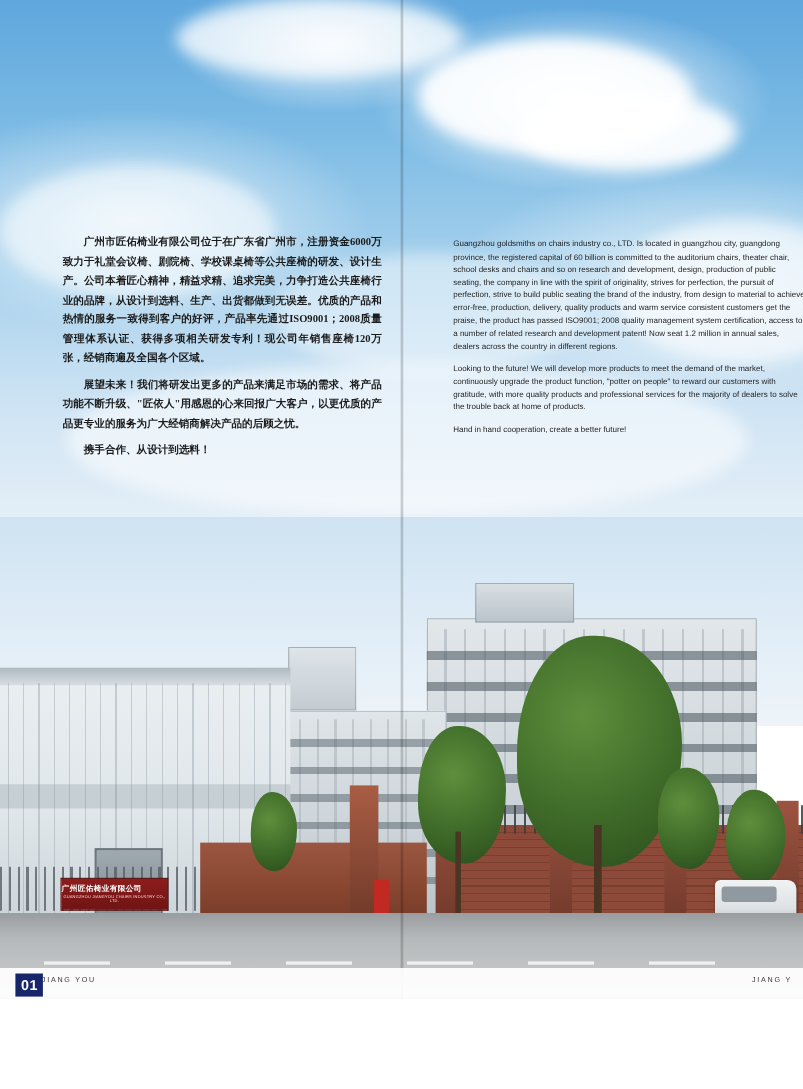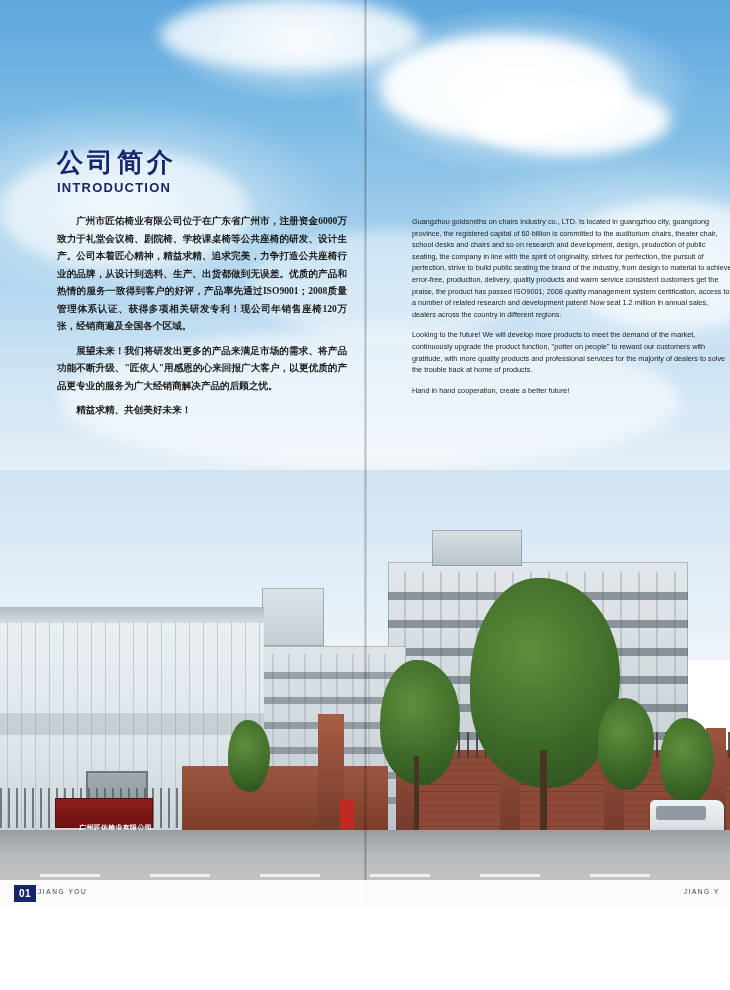--- a/index.html
+++ b/index.html
@@ -212,25 +212,24 @@
   .sign-board {
     position: absolute; left: 55px; top: 328px; width: 96px; height: 28px;
     background: linear-gradient(to bottom, #8e1c1c, #6f1414);
     border: 1px solid #58100f;
   }
   .sign-board .sign-cn {
     color: #ffffff;
     font-family: "DejaVu Sans", "Liberation Sans", sans-serif;
     font-size: 7px;
     font-weight: 700;
-    text-align: right;
+    text-align: left;
     line-height: 10px;
     padding-top: 4px;
     letter-spacing: 0.3px;
-    margin-top: 20px;
   }
   .sign-board .sign-en {
     color: #ffd9d9;
     font-size: 3.6px;
     text-align: center;
     letter-spacing: 0.2px;
   }
   .rail-fence {
     position: absolute; left: 0px; top: 318px; width: 182px; height: 40px;
     background-image: repeating-linear-gradient(to right, rgba(90,95,100,0.8) 0px, rgba(90,95,100,0.8) 2px, rgba(255,255,255,0) 2px, rgba(255,255,255,0) 8px);
@@ -285,21 +284,21 @@
     position: absolute;
     left: 0; top: 880px;
     width: 730px; height: 28px;
     background: rgba(255,255,255,0.93);
     z-index: 50;
   }
   .folio-box {
     position: absolute; left: 14px; top: 885px;
     background: #17256b;
     color: #ffffff;
-    font-size: 10px;
+    font-size: 13px;
     font-weight: 700;
     padding: 3px 5px 3px 5px;
     z-index: 60;
     letter-spacing: 0.5px;
     text-align: right;
   }
   .folio-text {
     position: absolute; left: 38px; top: 888px;
     font-size: 6.5px;
     letter-spacing: 1.6px;
@@ -327,29 +326,25 @@
   <div class="sky">
     <div class="cloud c3"></div>
     <div class="cloud c1"></div>
     <div class="cloud c2"></div>
     <div class="cloud c4"></div>
     <div class="cloud c5"></div>
     <div class="cloud c6"></div>
     <div class="cloud c7"></div>
   </div>
 
-  <div class="heading-block">
-    <div class="heading-cn">公司简介</div>
-    <div class="heading-en">INTRODUCTION</div>
-  </div>
 
   <div class="cn-body">
     <p>广州市匠佑椅业有限公司位于在广东省广州市，注册资金6000万致力于礼堂会议椅、剧院椅、学校课桌椅等公共座椅的研发、设计生产。公司本着匠心精神，精益求精、追求完美，力争打造公共座椅行业的品牌，从设计到选料、生产、出货都做到无误差。优质的产品和热情的服务一致得到客户的好评，产品率先通过ISO9001；2008质量管理体系认证、获得多项相关研发专利！现公司年销售座椅120万张，经销商遍及全国各个区域。</p>
     <p>展望未来！我们将研发出更多的产品来满足市场的需求、将产品功能不断升级、"匠依人"用感恩的心来回报广大客户，以更优质的产品更专业的服务为广大经销商解决产品的后顾之忧。</p>
-    <p>精益求精、共创美好未来！</p>
+    <p>携手合作、从设计到选料！</p>
   </div>
 
   <div class="en-body">
     <p>Guangzhou goldsmiths on chairs industry co., LTD. Is located in guangzhou city, guangdong province, the registered capital of 60 billion is committed to the auditorium chairs, theater chair, school desks and chairs and so on research and development, design, production of public seating, the company in line with the spirit of originality, strives for perfection, the pursuit of perfection, strive to build public seating the brand of the industry, from design to material to achieve error-free, production, delivery, quality products and warm service consistent customers get the praise, the product has passed ISO9001; 2008 quality management system certification, access to a number of related research and development patent! Now seat 1.2 million in annual sales, dealers across the country in different regions.</p>
     <p>Looking to the future! We will develop more products to meet the demand of the market, continuously upgrade the product function, "potter on people" to reward our customers with gratitude, with more quality products and professional services for the majority of dealers to solve the trouble back at home of products.</p>
     <p>Hand in hand cooperation, create a better future!</p>
   </div>
 
   <div class="photo">
     <div class="photo-sky"></div>

